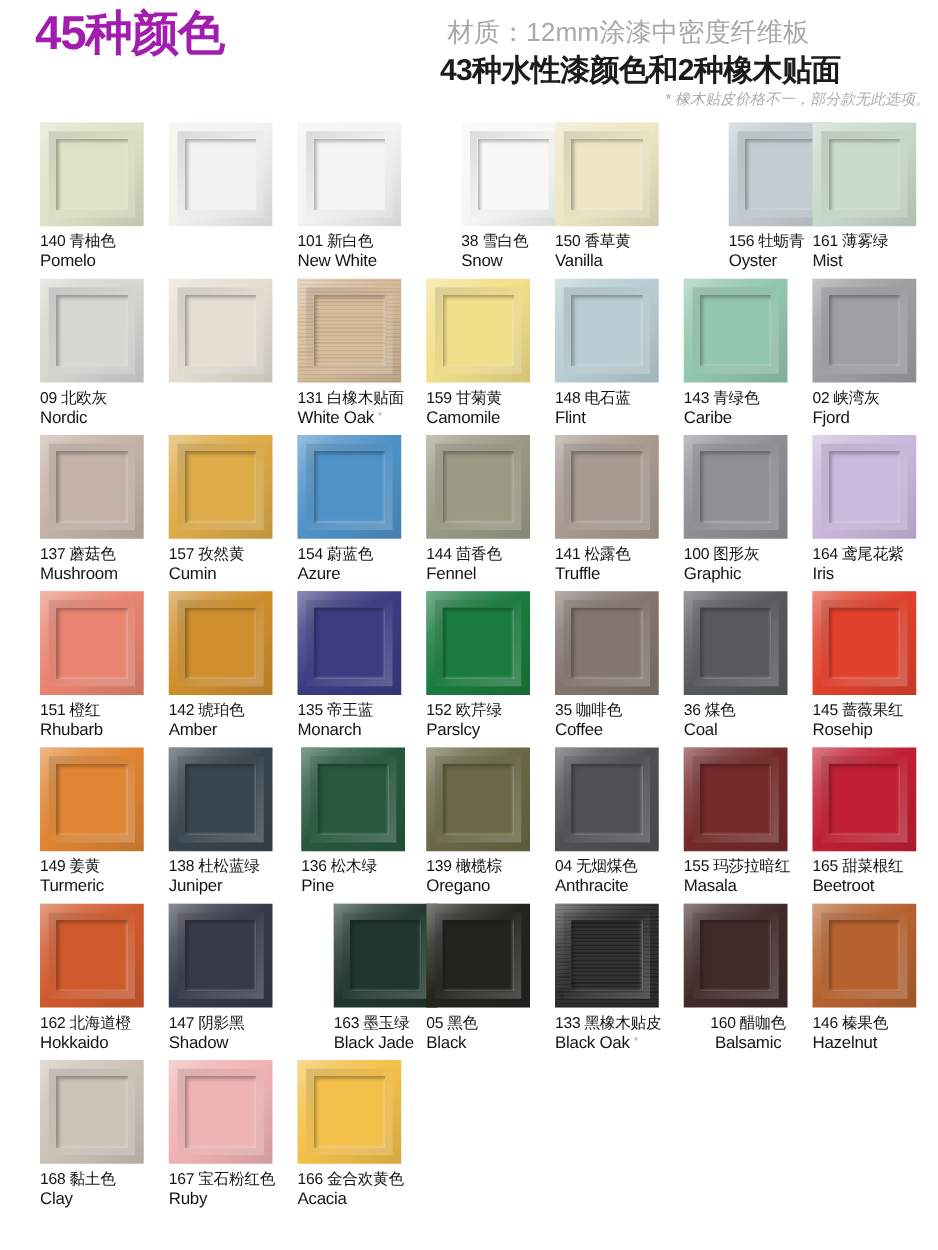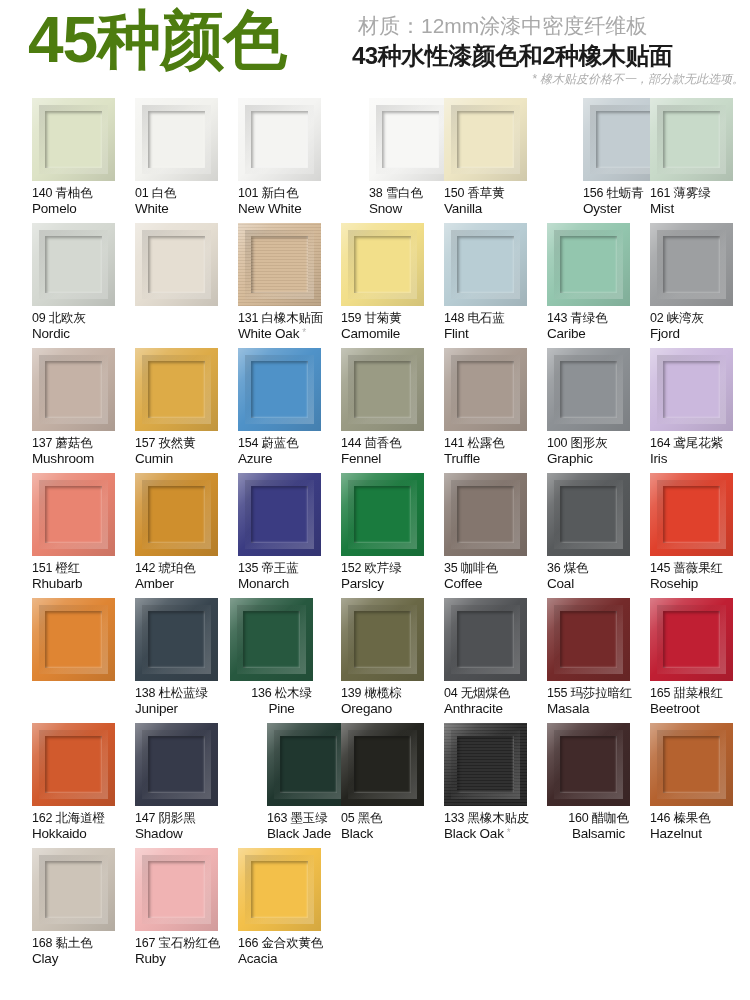--- a/index.html
+++ b/index.html
@@ -21,24 +21,24 @@
   #header {
     position: absolute;
     left: 0; top: 0;
     width: 750px;
     height: 92px;
   }
   #title-main {
     position: absolute;
     left: 28px;
     top: 8px;
-    font-size: 64px;
+    font-size: 38px;
     font-weight: bold;
     letter-spacing: -1px;
-    color: #4d7c0f;
+    color: #a21caf;
     line-height: 1;
     white-space: nowrap;
   }
   #title-material {
     position: absolute;
     left: 358px;
     top: 12px;
     font-size: 21px;
     color: #a8a8a8;
     white-space: nowrap;
@@ -182,24 +182,20 @@
         <span class="cn">140 青柚色</span>
         <span class="en">Pomelo</span>
       </div>
     </div>
     <div class="cell" style="left: 135px; top: 6px;">
       <div class="chip" style="width: 83px; height: 83px; background: rgb(242, 242, 238);">
         <div class="frame"></div>
         <div class="bevel"></div>
         <div class="panel" style="background: rgb(242, 242, 238);"></div>
       </div>
-      <div class="label">
-        <span class="cn">01 白色</span>
-        <span class="en">White</span>
-      </div>
     </div>
     <div class="cell" style="left: 238px; top: 6px;">
       <div class="chip" style="width: 83px; height: 83px; background: rgb(244, 244, 242);">
         <div class="frame"></div>
         <div class="bevel"></div>
         <div class="panel" style="background: rgb(244, 244, 242);"></div>
       </div>
       <div class="label">
         <span class="cn">101 新白色</span>
         <span class="en">New White</span>
@@ -475,33 +471,37 @@
         <span class="cn">145 蔷薇果红</span>
         <span class="en">Rosehip</span>
       </div>
     </div>
     <div class="cell" style="left: 32px; top: 506px;">
       <div class="chip" style="width: 83px; height: 83px; background: rgb(223, 133, 51);">
         <div class="frame"></div>
         <div class="bevel"></div>
         <div class="panel" style="background: rgb(223, 133, 51);"></div>
       </div>
+      <div class="label">
+        <span class="cn">149 姜黄</span>
+        <span class="en">Turmeric</span>
+      </div>
     </div>
     <div class="cell" style="left: 135px; top: 506px;">
       <div class="chip" style="width: 83px; height: 83px; background: rgb(56, 69, 79);">
         <div class="frame"></div>
         <div class="bevel"></div>
         <div class="panel" style="background: rgb(56, 69, 79);"></div>
       </div>
       <div class="label">
         <span class="cn">138 杜松蓝绿</span>
         <span class="en">Juniper</span>
       </div>
     </div>
-    <div class="cell" style="left: 230px; top: 506px; text-align: center;">
+    <div class="cell" style="left: 241px; top: 506px;">
       <div class="chip" style="width: 83px; height: 83px; background: rgb(39, 88, 63);">
         <div class="frame"></div>
         <div class="bevel"></div>
         <div class="panel" style="background: rgb(39, 88, 63);"></div>
       </div>
       <div class="label">
         <span class="cn">136 松木绿</span>
         <span class="en">Pine</span>
       </div>
     </div>

